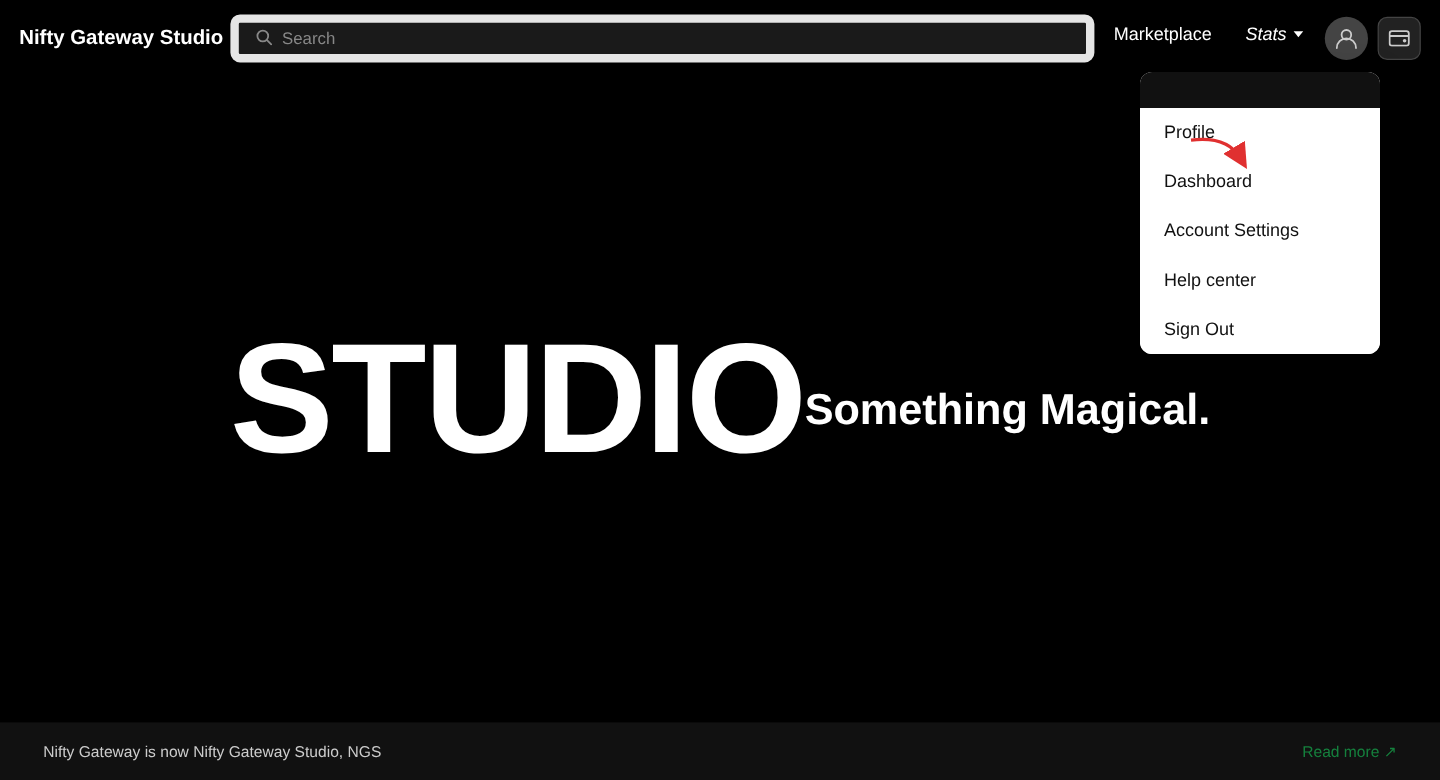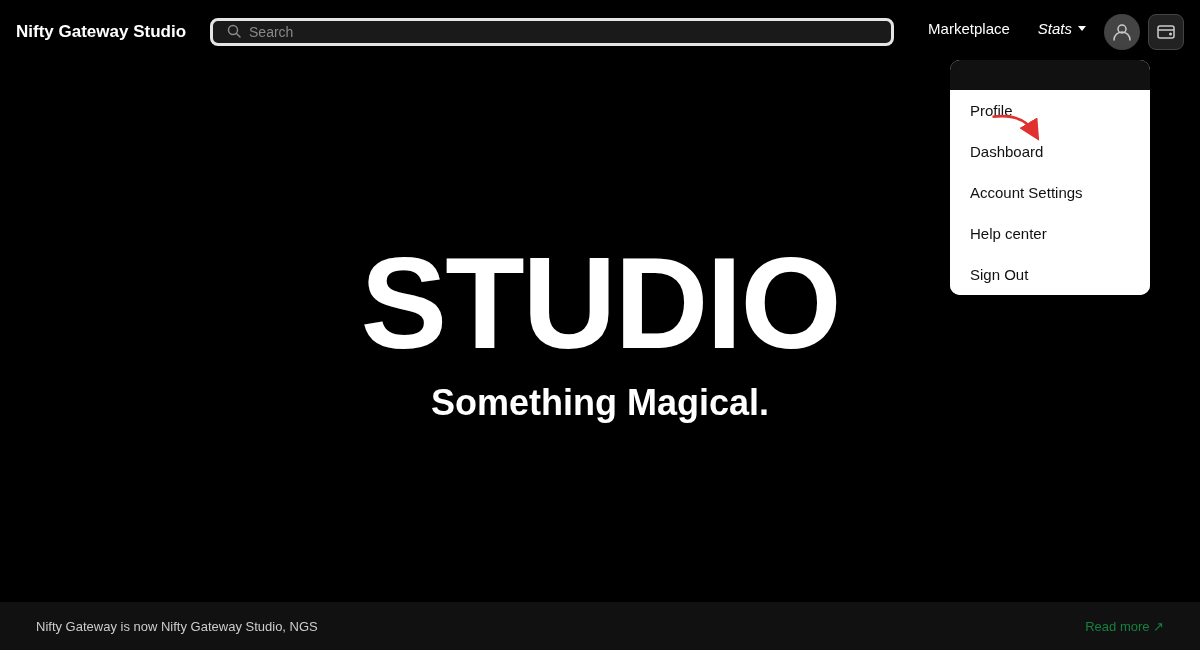--- a/index.html
+++ b/index.html
@@ -13,42 +13,42 @@
       position: relative;
     }
 
     
     header {
       display: flex;
       align-items: center;
       background: #000;
       height: 64px;
       padding: 4px 16px;
-      gap: 24px;
+      gap: 6px;
       position: relative;
       z-index: 10;
     }
 
     .logo {
       color: #fff;
       font-size: 17px;
       font-weight: 600;
       white-space: nowrap;
       flex-shrink: 0;
     }
 
     .search-bar {
       flex: 1;
       display: flex;
       align-items: center;
       background: #1a1a1a;
-      border: 3px solid #e5e5e5;
+      border: 7px solid #e5e5e5;
       border-radius: 8px;
       padding: 0 14px;
-      height: 28px;
+      height: 40px;
       gap: 8px;
     }
 
     .search-icon-wrap {
       color: #888;
       font-size: 14px;
     }
 
     .search-input {
       background: transparent;
@@ -121,21 +121,20 @@
       align-items: center;
       justify-content: center;
       cursor: pointer;
       color: #ccc;
       font-size: 16px;
     }
 
     
     .main-hero {
       display: flex;
-      flex-direction: column;
       align-items: center;
       justify-content: center;
       height: calc(650px - 64px - 48px);
       text-align: center;
     }
 
     .hero-title {
       font-size: 130px;
       font-weight: 900;
       line-height: 0.95;

